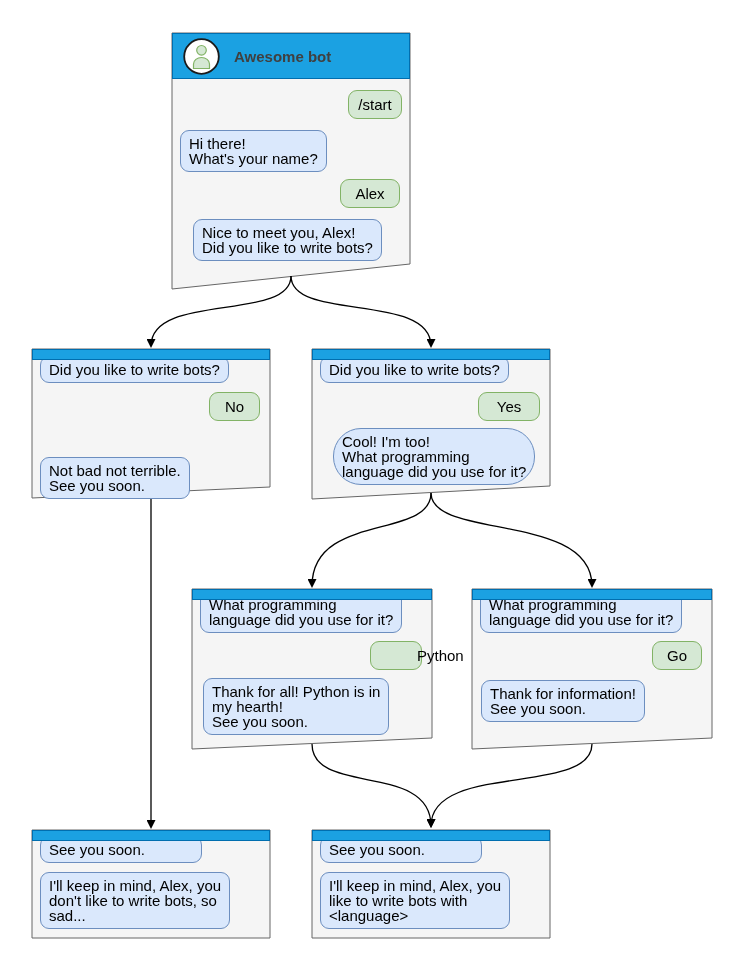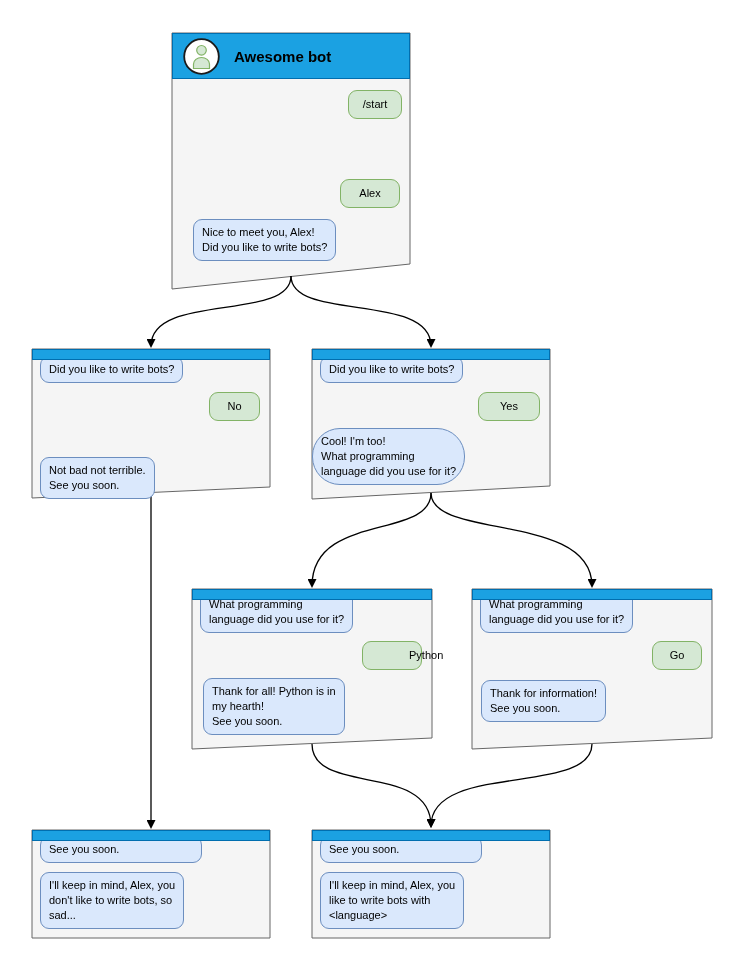--- a/index.html
+++ b/index.html
@@ -8,23 +8,23 @@
     font-family:"Liberation Sans","DejaVu Sans",sans-serif;background:#ffffff;
   }
   svg.layer{position:absolute;left:0;top:0;z-index:0;}
   .window{position:absolute;z-index:1;}
   .bar{
     position:absolute;left:0;top:0;right:0;height:11px;
     background:#1ba1e2;border:1px solid #006eaf;box-sizing:border-box;z-index:3;
   }
   .main-bar{height:46px;display:flex;align-items:center;}
   .avatar{width:37px;height:37px;margin-left:10px;flex:0 0 auto;display:block;}
-  .title{color:#000000;font-weight:bold;font-size:15px;margin-left:14px;white-space:nowrap;}
+  .title{color:#404040;font-weight:bold;font-size:15px;margin-left:14px;white-space:nowrap;}
   .bubble{
-    position:absolute;z-index:1;font-size:11px;line-height:15px;color:#000;
+    position:absolute;z-index:1;font-size:15px;line-height:15px;color:#000;
     white-space:pre;border-radius:9px;padding:5px 8px;box-sizing:border-box;
   }
   .bot{background:#dae8fc;border:1px solid #6c8ebf;}
   .user{background:#d5e8d4;border:1px solid #82b366;text-align:center;padding:6px 4px;}
 </style>
 </head>
 <body>
 
 <div class="canvas">
 
@@ -59,47 +59,49 @@
   <div class="window" style="left:172px;top:33px;width:238px;height:256px;">
     <div class="bar main-bar">
       <svg class="avatar" viewBox="0 0 37 37">
         <circle cx="18.5" cy="18.5" r="17.3" fill="#ffffff" stroke="#1a1a1a" stroke-width="1.8"></circle>
         <circle cx="18.5" cy="12.3" r="4.8" fill="#d5e8d4" stroke="#82b366" stroke-width="1.2"></circle>
         <path d="M10.5,30.5 v-4.5 a8,6.5 0 0 1 16,0 v4.5 z" fill="#d5e8d4" stroke="#82b366" stroke-width="1.2"></path>
       </svg>
       <span class="title">Awesome bot</span>
     </div>
     <div class="bubble user" style="right:8px;top:57px;width:54px;">/start</div>
+    <div class="bubble bot" style="left:8px;top:97px;">Hi there!
+What's your name?</div>
     <div class="bubble user" style="right:10px;top:146px;width:60px;">Alex</div>
     <div class="bubble bot" style="left:21px;top:186px;">Nice to meet you, Alex!
 Did you like to write bots?</div>
   </div>
 
   <div class="window" style="left:32px;top:349px;width:238px;height:150px;">
     <div class="bar"></div>
     <div class="bubble bot" style="left:8px;top:7px;">Did you like to write bots?</div>
     <div class="bubble user" style="right:10px;top:43px;width:51px;">No</div>
     <div class="bubble bot" style="left:8px;top:80px;margin-top:28px;">Not bad not terrible.
 See you soon.</div>
   </div>
 
   <div class="window" style="left:312px;top:349px;width:238px;height:150px;">
     <div class="bar"></div>
     <div class="bubble bot" style="left:8px;top:7px;">Did you like to write bots?</div>
     <div class="bubble user" style="right:10px;top:43px;width:62px;">Yes</div>
-    <div class="bubble bot" style="left:0;top:79px;border-radius:28px;">Cool! I'm too!
+    <div class="bubble bot" style="left:21px;top:79px;border-radius:28px;">Cool! I'm too!
 What programming
 language did you use for it?</div>
   </div>
 
   <div class="window" style="left:192px;top:589px;width:240px;height:160px;">
     <div class="bar"></div>
     <div class="bubble bot" style="left:8px;top:2px;">What programming
 language did you use for it?</div>
-    <div class="bubble user" style="right:10px;top:52px;width:60px;padding-left:46px;">Python</div>
+    <div class="bubble user" style="right:10px;top:52px;width:52px;padding-left:46px;">Python</div>
     <div class="bubble bot" style="left:11px;top:89px;">Thank for all! Python is in
 my hearth!
 See you soon.</div>
   </div>
 
   <div class="window" style="left:472px;top:589px;width:240px;height:160px;">
     <div class="bar"></div>
     <div class="bubble bot" style="left:8px;top:2px;">What programming
 language did you use for it?</div>
     <div class="bubble user" style="right:10px;top:52px;width:50px;">Go</div>

